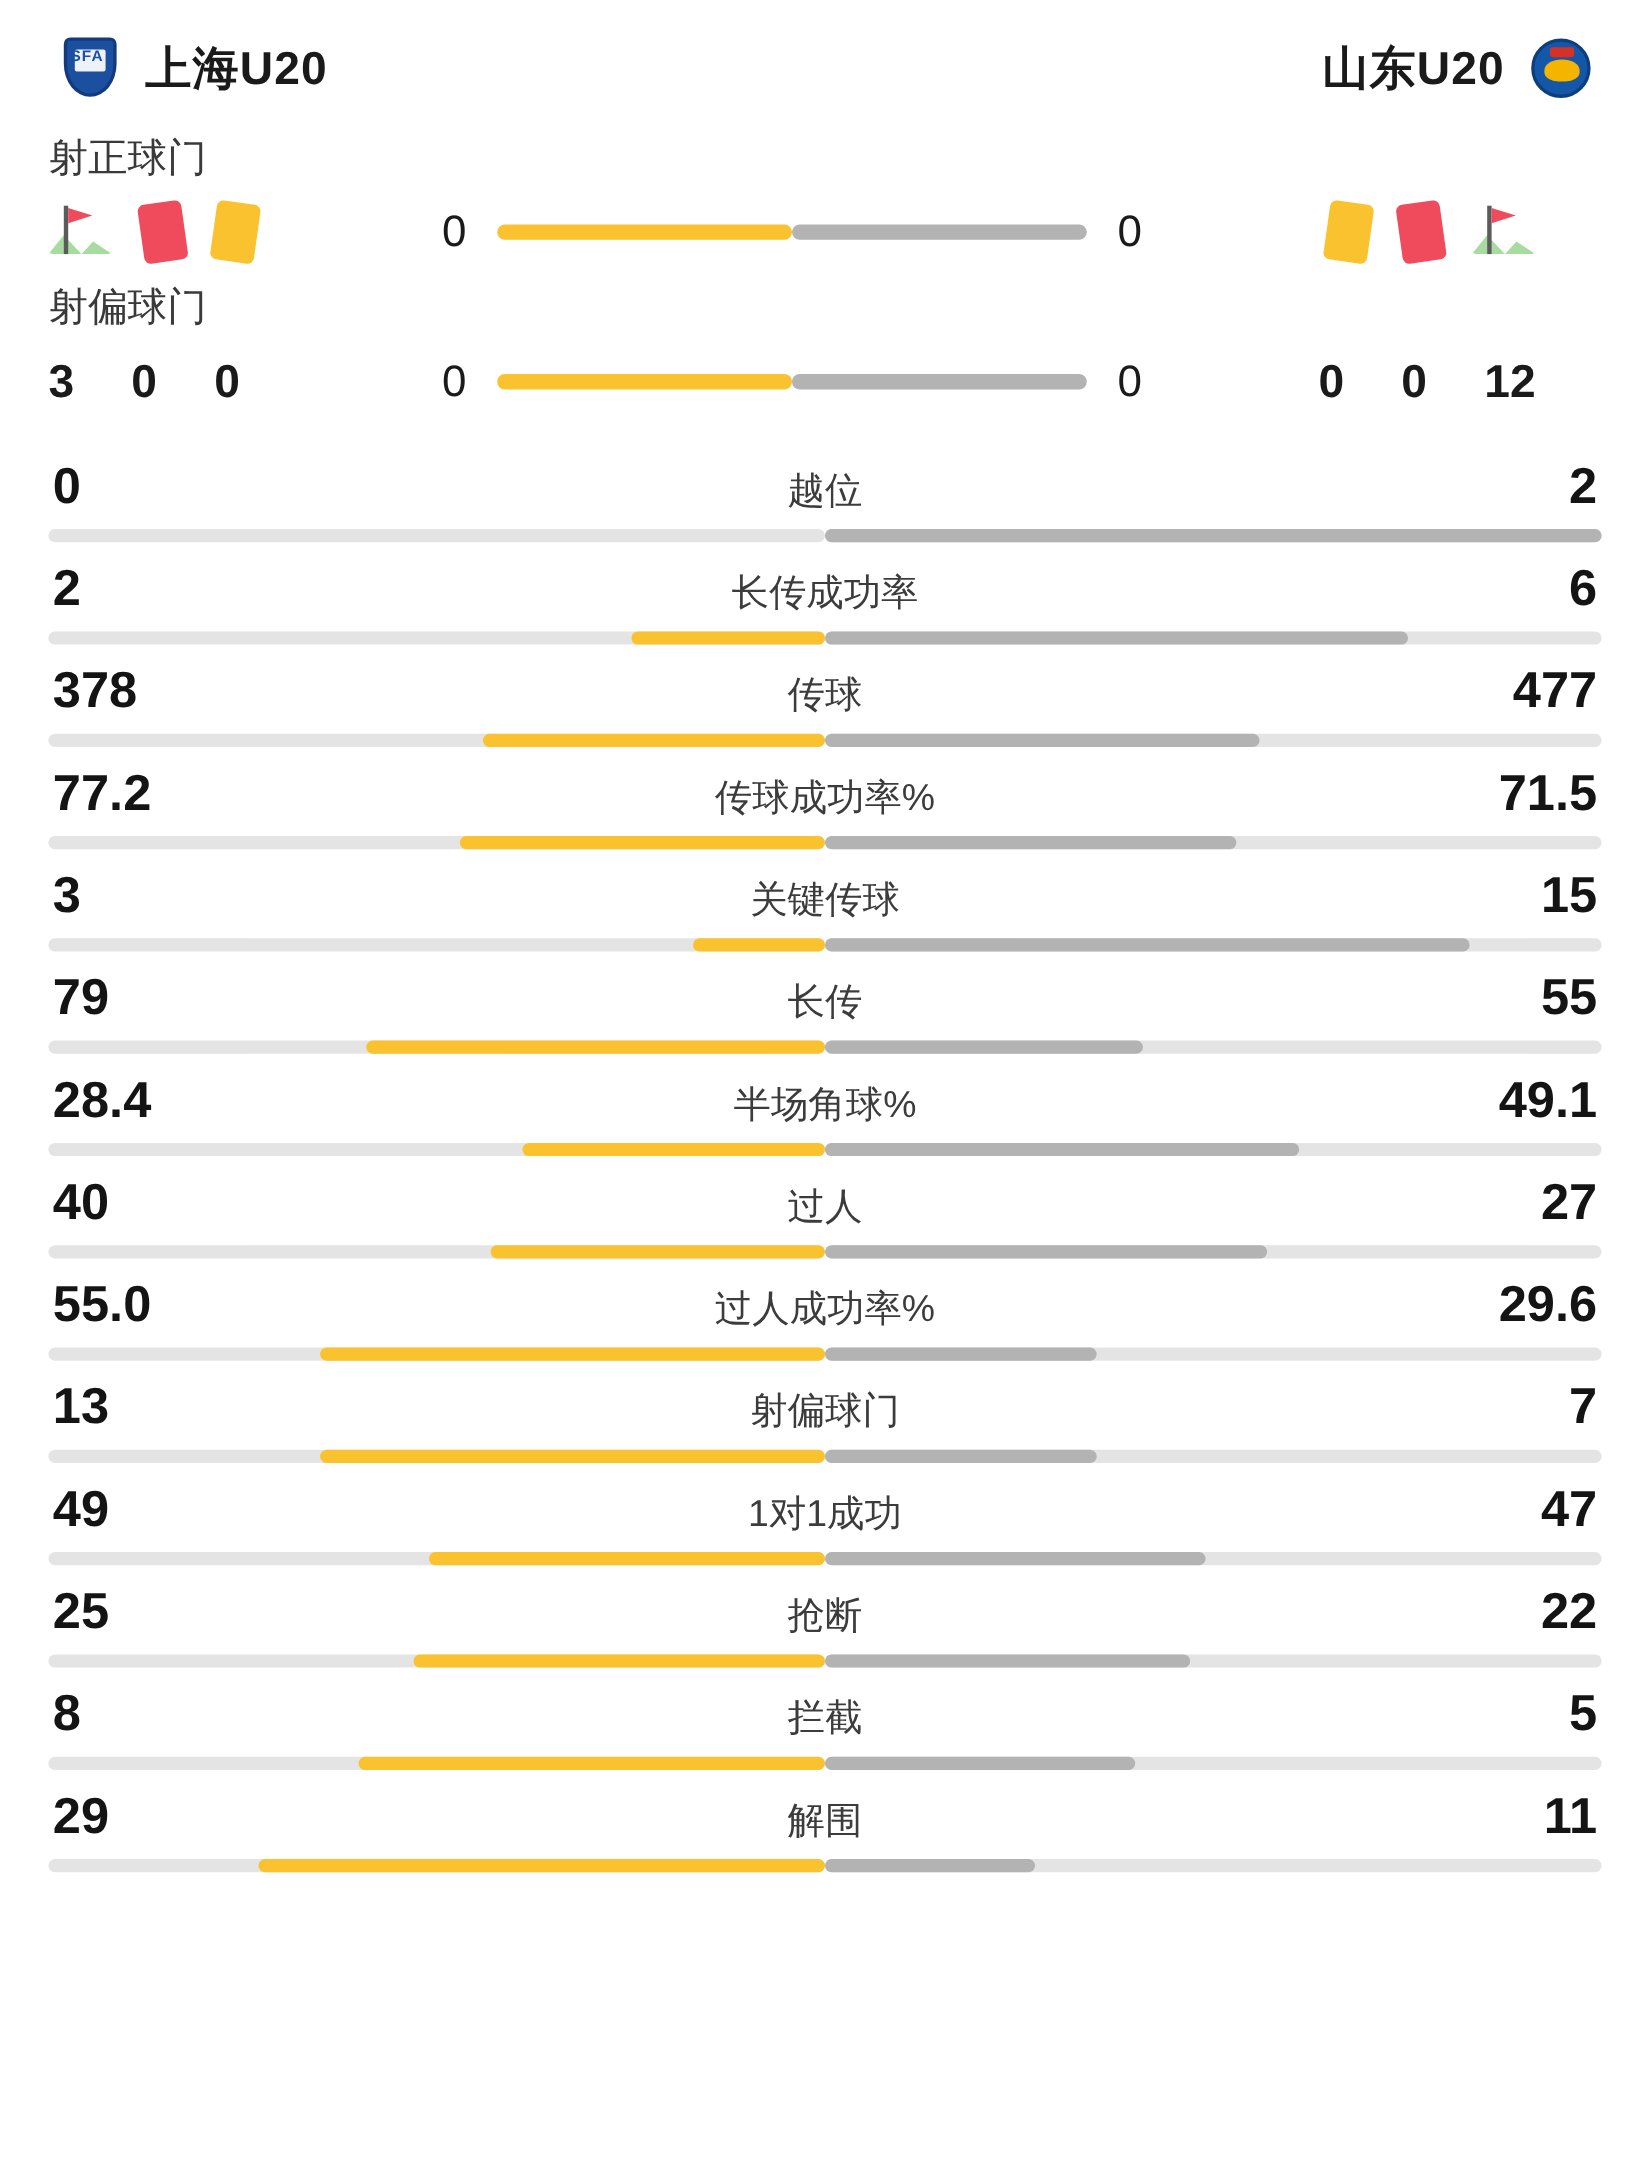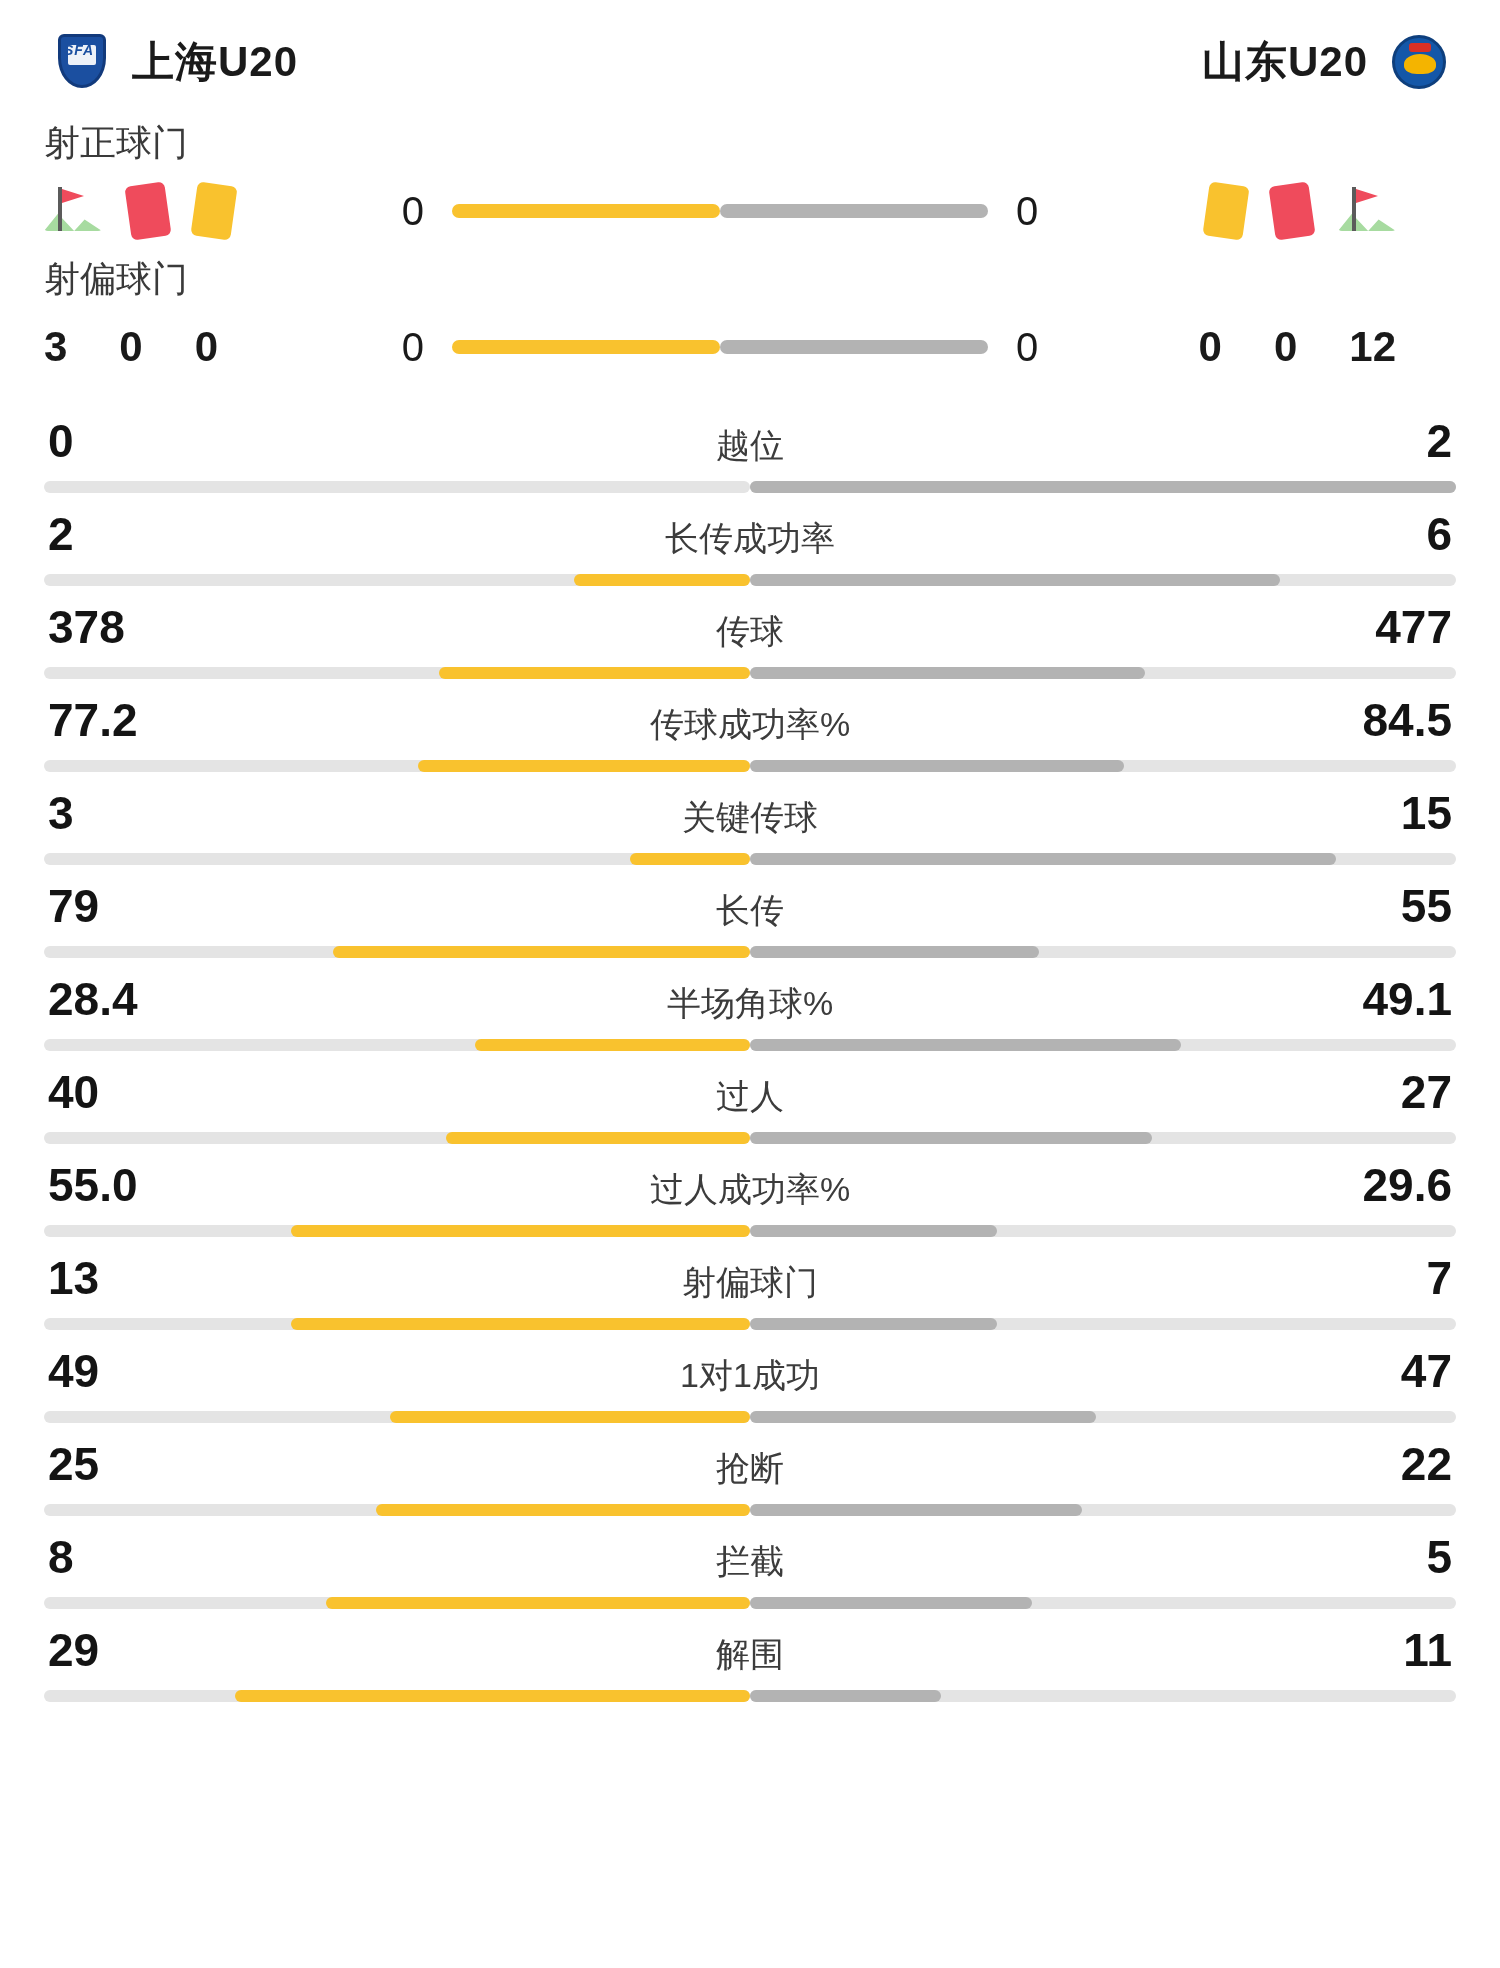--- a/index.html
+++ b/index.html
@@ -59,21 +59,20 @@
     width: 28px; height: 20px;
     background: #ffffff;
     border-radius: 2px;
     opacity: .92;
   }
   .crest-home .sfa {
     position: absolute;
     left: 10px; top: 10px;
     font-size: 14px;
     font-weight: 700;
-    font-style: italic;
     color: #1b4fa0;
     z-index: 3;
     letter-spacing: 1px;
   }
   .crest-away .disc {
     position: absolute;
     left: 2px; top: 3px;
     width: 54px; height: 54px;
     border-radius: 50%;
     background: #1457a8;
@@ -380,21 +379,21 @@
           <div class="bar-right">
             <span class="base"></span>
             <span class="fill" style="width:56%"></span>
           </div>
         </div>
       </div>
       <div class="stat">
         <div class="stat-top">
           <div class="stat-value">77.2</div>
           <div class="stat-name">传球成功率%</div>
-          <div class="stat-value right">84.5</div>
+          <div class="stat-value right">71.5</div>
         </div>
         <div class="stat-bars">
           <div class="bar-left">
             <span class="base"></span>
             <span class="fill" style="width:47%"></span>
           </div>
           <div class="bar-right">
             <span class="base"></span>
             <span class="fill" style="width:53%"></span>
           </div>

